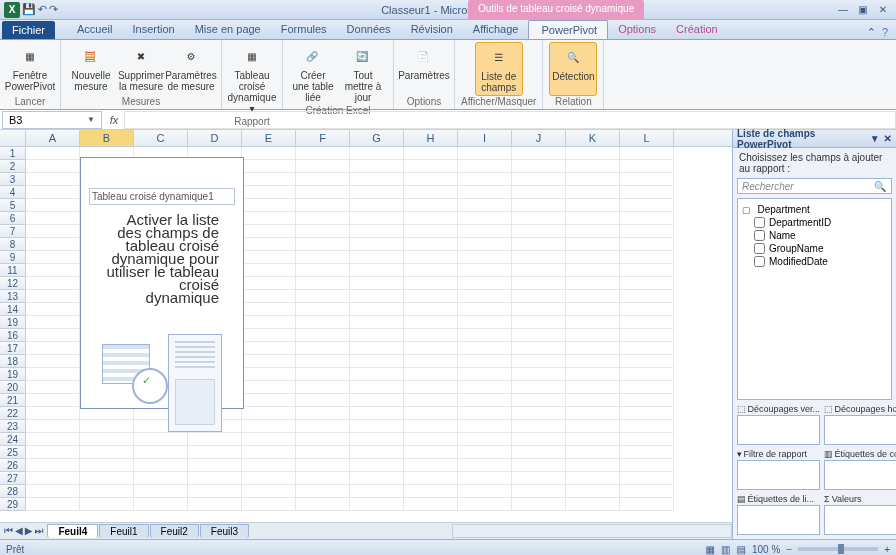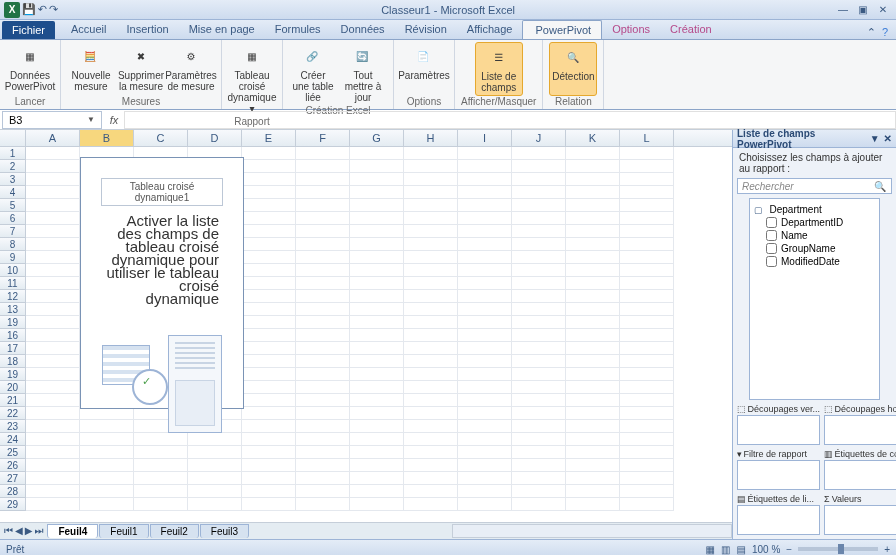--- a/index.html
+++ b/index.html
@@ -10,21 +10,21 @@
 .titlebar .qat { display: flex; align-items: center; gap: 2px; padding: 0 4px; }
 .titlebar .qat .xicon { width: 16px; height: 16px; background: #217346; color: #fff; font-size: 10px; font-weight: bold; display: flex; align-items: center; justify-content: center; border-radius: 2px; }
 .titlebar .title { flex: 1; text-align: center; color: #3b5a82; font-size: 11px; }
 .titlebar .wincontrols { display: flex; gap: 2px; padding-right: 4px; }
 .titlebar .wincontrols span { width: 18px; height: 14px; display: flex; align-items: center; justify-content: center; color: #3b5a82; font-size: 10px; }
 .contextual { position: absolute; left: 468px; top: 0; height: 20px; background: #e99ac3; color: #fff; font-size: 10px; padding: 3px 10px; border-radius: 2px 2px 0 0; }
 
 
 .tabs { height: 20px; background: linear-gradient(#e4ecf7,#cddbee); display: flex; align-items: flex-end; padding-left: 2px; border-bottom: 1px solid #8ba4c8; }
 .tab { padding: 3px 10px; font-size: 11px; color: #3b5a82; cursor: pointer; }
-.tab.file { background: #1e4e8c; color: #fff; border-radius: 2px 2px 0 0; margin-right: 6px; }
+.tab.file { background: #1e4e8c; color: #fff; border-radius: 2px 2px 0 0; margin-right: 12px; }
 .tab.active { background: #f5f6f7; border: 1px solid #8ba4c8; border-bottom: none; border-radius: 2px 2px 0 0; padding-left: 12px; }
 .tabs .help { margin-left: auto; display: flex; gap: 6px; padding-right: 8px; color: #3b5a82; }
 
 
 .ribbon { height: 70px; background: #f5f6f7; border-bottom: 1px solid #8ba4c8; display: flex; }
 .rgroup { border-right: 1px solid #d0d7e2; padding: 2px 6px 0 6px; display: flex; flex-direction: column; align-items: center; }
 .rgroup .buttons { display: flex; gap: 2px; flex: 1; }
 .rbtn { display: flex; flex-direction: column; align-items: center; justify-content: flex-start; width: 48px; padding: 2px; text-align: center; font-size: 10px; color: #3b3b3b; cursor: pointer; }
 .rbtn .ricon { width: 28px; height: 24px; margin-bottom: 2px; display: flex; align-items: center; justify-content: center; }
 .rbtn.highlighted { background: #fbd893; border: 1px solid #e5a82e; border-radius: 3px; }
@@ -44,21 +44,21 @@
 .ch { width: 54px; border-right: 1px solid #c5ced9; text-align: center; font-size: 11px; color: #3b5a82; line-height: 17px; }
 .ch.sel { background: #f7d77e; }
 .rows { flex: 1; overflow: hidden; position: relative; }
 .row { display: flex; height: 13px; }
 .rh { width: 26px; background: linear-gradient(#f7f9fc,#e4ecf2); border-right: 1px solid #c5ced9; border-bottom: 1px solid #c5ced9; text-align: center; font-size: 10px; color: #3b5a82; line-height: 13px; }
 .cell { width: 54px; border-right: 1px solid #e4e8ee; border-bottom: 1px solid #e4e8ee; }
 
 
 .pivotbox { position: absolute; left: 80px; top: 27px; width: 164px; height: 252px; border: 1px solid #7a93b5; background: #fff; }
 .activecell { position: absolute; left: 80px; top: 27px; width: 54px; height: 13px; border: 2px solid #000; }
-.pivotbox .ptitle { margin: 20px auto 8px; width: 122px; border: 1px solid #bcc7d6; text-align: center; font-size: 10px; color: #555; padding: 2px; }
+.pivotbox .ptitle { margin: 30px auto 8px; width: 146px; border: 1px solid #bcc7d6; text-align: left; font-size: 10px; color: #555; padding: 2px; }
 .pivotbox .ptext { font-size: 15px; color: #333; text-align: right; padding: 0 24px; line-height: 13px; }
 .pivotbox .pimg { margin: 30px auto 0; width: 120px; height: 100px; position: relative; }
 .pimg .tbl { position: absolute; left: 0; top: 10px; width: 48px; height: 40px; border: 1px solid #9db4d6; background: repeating-linear-gradient(#d6e2f0 0 4px,#fff 4px 8px); }
 .pimg .doc { position: absolute; right: 0; top: 0; width: 54px; height: 98px; border: 1px solid #9db4d6; background: #f4f7fb; }
 .pimg .doc::before { content:""; position:absolute; top:6px; left:6px; right:6px; height:30px; background:repeating-linear-gradient(#c8d4e4 0 2px, transparent 2px 5px);}
 .pimg .doc::after { content:""; position:absolute; bottom:6px; left:6px; right:6px; height:44px; background: linear-gradient(#e8eef6,#e8eef6); border:1px solid #c8d4e4;}
 .pimg .mag { position: absolute; left: 30px; top: 34px; width: 36px; height: 36px; border: 2px solid #9db4d6; border-radius: 50%; background: #fff; }
 .pimg .mag::after { content: "✓"; color: #4a9e4a; position: absolute; left: 8px; top: 4px; font-size: 11px; }
 
 
@@ -69,21 +69,21 @@
 .stab.inactive { background: #d6e2f0; }
 .tabstrip .scroll { margin-left: auto; width: 280px; height: 14px; background: #e8eef6; border: 1px solid #c5ced9; }
 
 
 .pane { width: 164px; border-left: 1px solid #9db4d6; background: #eef2f8; display: flex; flex-direction: column; }
 .pane .phdr { height: 18px; background: linear-gradient(#e4ecf7,#cddbee); display: flex; align-items: center; padding: 0 4px; font-size: 10px; font-weight: bold; color: #2b4a75; border-bottom: 1px solid #9db4d6; }
 .pane .phdr .pctrl { margin-left: auto; display: flex; gap: 4px; }
 .pane .pinstr { font-size: 10px; padding: 4px 6px; color: #333; }
 .pane .search { margin: 0 4px 4px; height: 16px; border: 1px solid #9db4d6; background: #fff; display: flex; align-items: center; padding: 0 4px; font-size: 10px; color: #888; font-style: italic; }
 .pane .search .sicon { margin-left: auto; color: #3b5a82; font-style: normal; }
-.pane .tree { margin: 0 16px; flex: 1; background: #fff; border: 1px solid #9db4d6; padding: 4px; font-size: 10px; }
+.pane .tree { margin: 0 4px; flex: 1; background: #fff; border: 1px solid #9db4d6; padding: 4px; font-size: 10px; }
 .tree .tnode { padding: 1px 0 1px 12px; display: flex; align-items: center; gap: 4px; }
 .tree .troot { padding-left: 0; }
 .tree .tnode input { width: 11px; height: 11px; }
 .tree .troot::before { content: "▢"; margin-right: 3px; color: #3b5a82; font-size: 9px; }
 .pane .dzones { padding: 4px; display: grid; grid-template-columns: 1fr 1fr; gap: 4px; }
 .dzone { font-size: 9px; }
 .dzone .dzlabel { display: flex; align-items: center; gap: 2px; color: #333; padding-bottom: 1px; white-space: nowrap; overflow: hidden; }
 .dzone .dzbox { height: 30px; background: #fff; border: 1px solid #9db4d6; }
 
 
@@ -96,20 +96,21 @@
 <body>
 
 <div class="titlebar">
   <div class="qat">
     <span class="xicon">X</span>
     <span style="color:#3b5a82">💾</span>
     <span style="color:#3b5a82">↶</span>
     <span style="color:#3b5a82">↷</span>
   </div>
   <div class="title">Classeur1 - Microsoft Excel</div>
+  <div class="contextual">Outils de tableau croisé dynamique</div>
   <div class="wincontrols">
     <span>—</span>
     <span>▣</span>
     <span>✕</span>
   </div>
 </div>
 
 <div class="tabs">
   <div class="tab file">Fichier</div>
   <div id="tabrow" style="display:flex">
@@ -128,21 +129,21 @@
     <span>⌃</span>
     <span style="color:#3b7dd8">?</span>
   </div>
 </div>
 
 <div class="ribbon" id="ribbon">
     <div class="rgroup">
       <div class="buttons">
         <div class="rbtn">
           <div class="ricon">▦</div>
-          <div>Données PowerPivot</div>
+          <div>Fenêtre PowerPivot</div>
         </div>
       </div>
       <div class="glabel">Lancer</div>
     </div>
     <div class="rgroup">
       <div class="buttons">
         <div class="rbtn">
           <div class="ricon">🧮</div>
           <div>Nouvelle mesure</div>
         </div>
@@ -364,35 +365,20 @@
           <div class="cell"></div>
           <div class="cell"></div>
           <div class="cell"></div>
           <div class="cell"></div>
           <div class="cell"></div>
           <div class="cell"></div>
           <div class="cell"></div>
           <div class="cell"></div>
         </div>
         <div class="row">
-          <div class="rh">10</div>
-          <div class="cell"></div>
-          <div class="cell"></div>
-          <div class="cell"></div>
-          <div class="cell"></div>
-          <div class="cell"></div>
-          <div class="cell"></div>
-          <div class="cell"></div>
-          <div class="cell"></div>
-          <div class="cell"></div>
-          <div class="cell"></div>
-          <div class="cell"></div>
-          <div class="cell"></div>
-        </div>
-        <div class="row">
           <div class="rh">11</div>
           <div class="cell"></div>
           <div class="cell"></div>
           <div class="cell"></div>
           <div class="cell"></div>
           <div class="cell"></div>
           <div class="cell"></div>
           <div class="cell"></div>
           <div class="cell"></div>
           <div class="cell"></div>
@@ -410,20 +396,35 @@
           <div class="cell"></div>
           <div class="cell"></div>
           <div class="cell"></div>
           <div class="cell"></div>
           <div class="cell"></div>
           <div class="cell"></div>
           <div class="cell"></div>
         </div>
         <div class="row">
           <div class="rh">13</div>
+          <div class="cell"></div>
+          <div class="cell"></div>
+          <div class="cell"></div>
+          <div class="cell"></div>
+          <div class="cell"></div>
+          <div class="cell"></div>
+          <div class="cell"></div>
+          <div class="cell"></div>
+          <div class="cell"></div>
+          <div class="cell"></div>
+          <div class="cell"></div>
+          <div class="cell"></div>
+        </div>
+        <div class="row">
+          <div class="rh">14</div>
           <div class="cell"></div>
           <div class="cell"></div>
           <div class="cell"></div>
           <div class="cell"></div>
           <div class="cell"></div>
           <div class="cell"></div>
           <div class="cell"></div>
           <div class="cell"></div>
           <div class="cell"></div>
           <div class="cell"></div>

